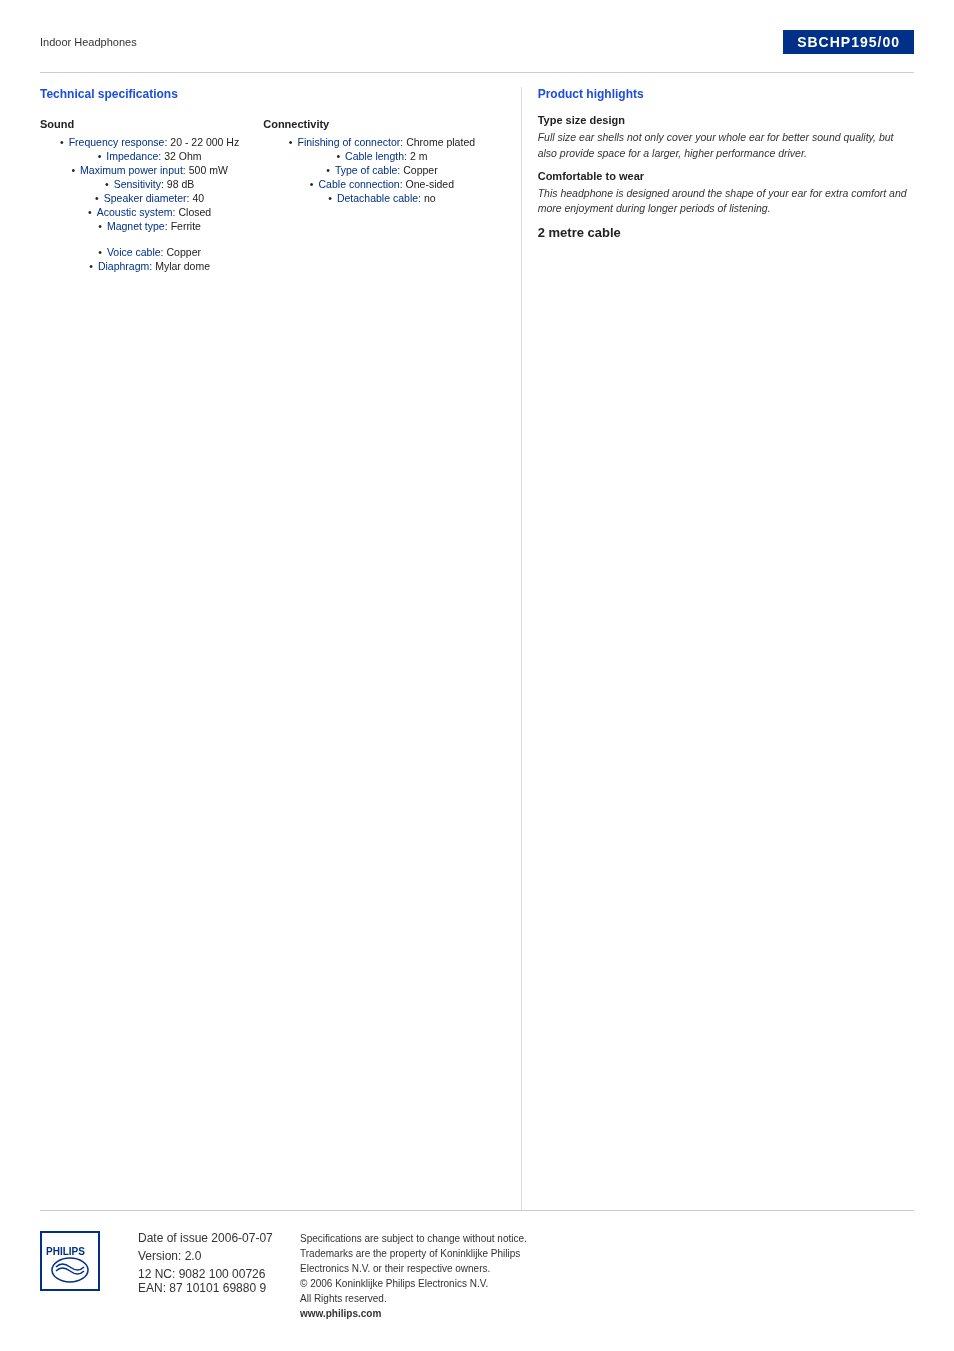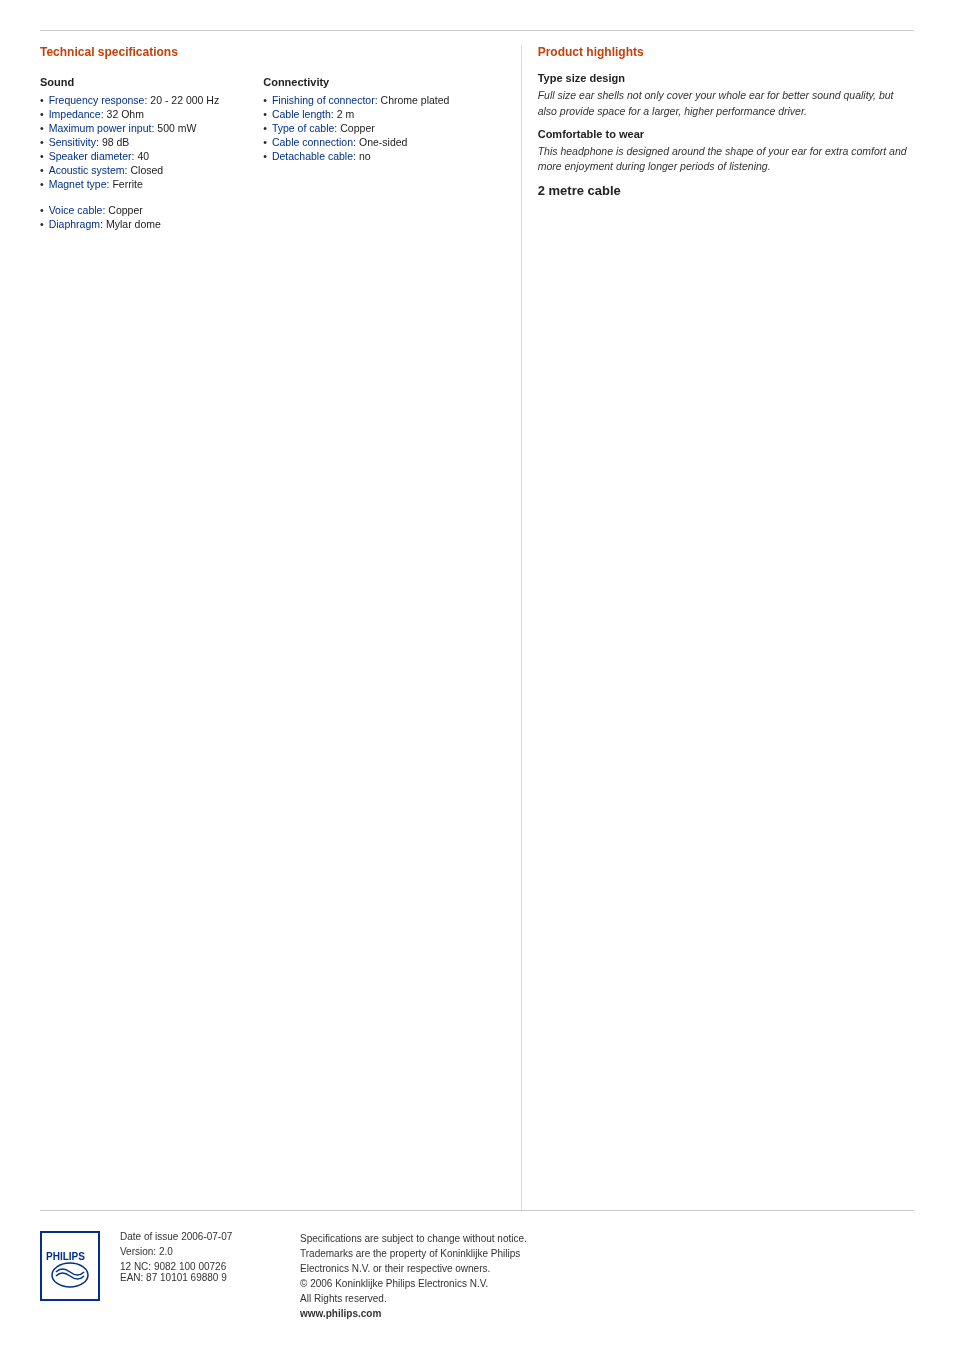--- a/index.html
+++ b/index.html
@@ -70,21 +70,21 @@
     .right-col {
       width: 45%;
       padding-left: 16px;
       border-left: 1px solid #ddd;
     }
 
     
     .section-title {
       font-size: 12px;
       font-weight: bold;
-      color: #c2410c;
+      color: #1d4ed8;
       margin-bottom: 10px;
       padding-bottom: 3px;
     }
 
     .subsection-title {
       font-size: 11px;
       font-weight: bold;
       color: #222;
       margin-bottom: 6px;
       margin-top: 4px;
@@ -94,20 +94,21 @@
     .spec-list {
       list-style: none;
       margin-bottom: 14px;
     }
 
     .spec-list li {
       font-size: 10.5px;
       margin-bottom: 2px;
       display: flex;
       align-items: baseline;
+      justify-content: center;
     }
 
     .spec-list li::before {
       content: "•";
       margin-right: 5px;
       color: #222;
       flex-shrink: 0;
     }
 
     .spec-label {
@@ -166,59 +167,64 @@
       margin-top: auto;
       padding-top: 20px;
       border-top: 1px solid #ccc;
       display: flex;
       align-items: flex-start;
       gap: 20px;
     }
 
     .philips-logo {
       width: 60px;
-      height: 70px;
+      height: 60px;
       border: 2px solid #003087;
       display: flex;
       align-items: center;
       justify-content: center;
       flex-shrink: 0;
     }
 
     .philips-logo svg {
       width: 52px;
       height: 52px;
     }
 
     .footer-meta {
       flex: 0 0 160px;
     }
 
     .footer-meta p {
-      font-size: 10px;
+      font-size: 12px;
       margin-bottom: 4px;
       color: #333;
+      margin-left: 18px;
     }
 
     .footer-legal {
       flex: 1;
       font-size: 10px;
       color: #333;
       line-height: 1.5;
     }
 
     .footer-legal strong {
       font-weight: bold;
     }
   </style>
 </head>
 <body>
 
 <div class="page">
 
+  <div class="header">
+    <span class="product-category">Indoor Headphones</span>
+    <div class="model-badge">SBCHP195/00</div>
+  </div>
 
   <hr class="divider">
 
   <div class="main-content">
 
     <div class="left-col">
       <div class="section-title">Technical specifications</div>
 
       <div class="left-inner">
 

